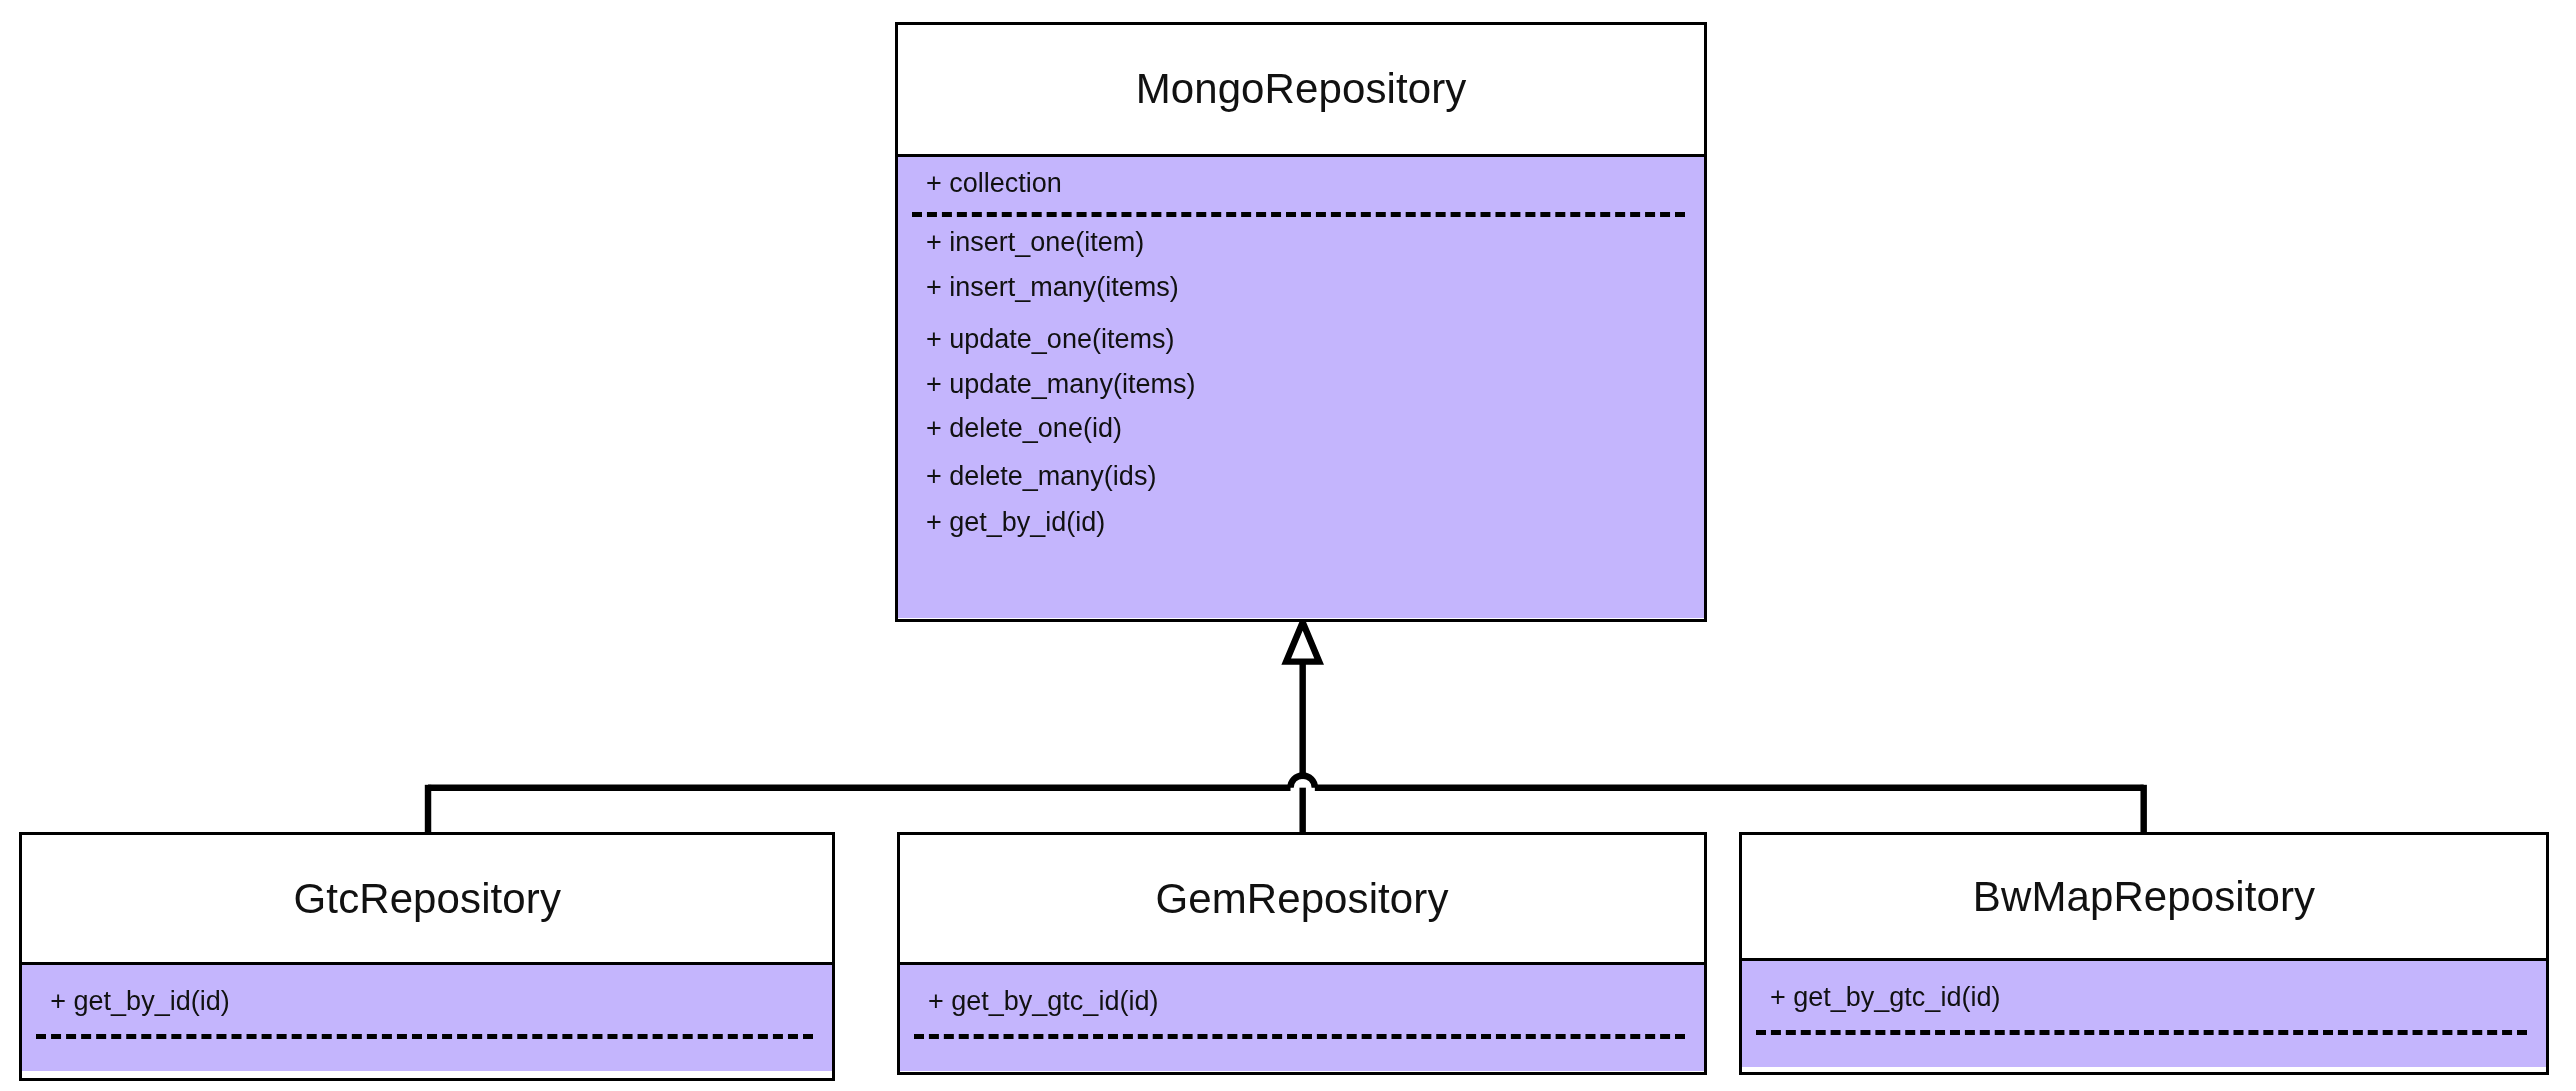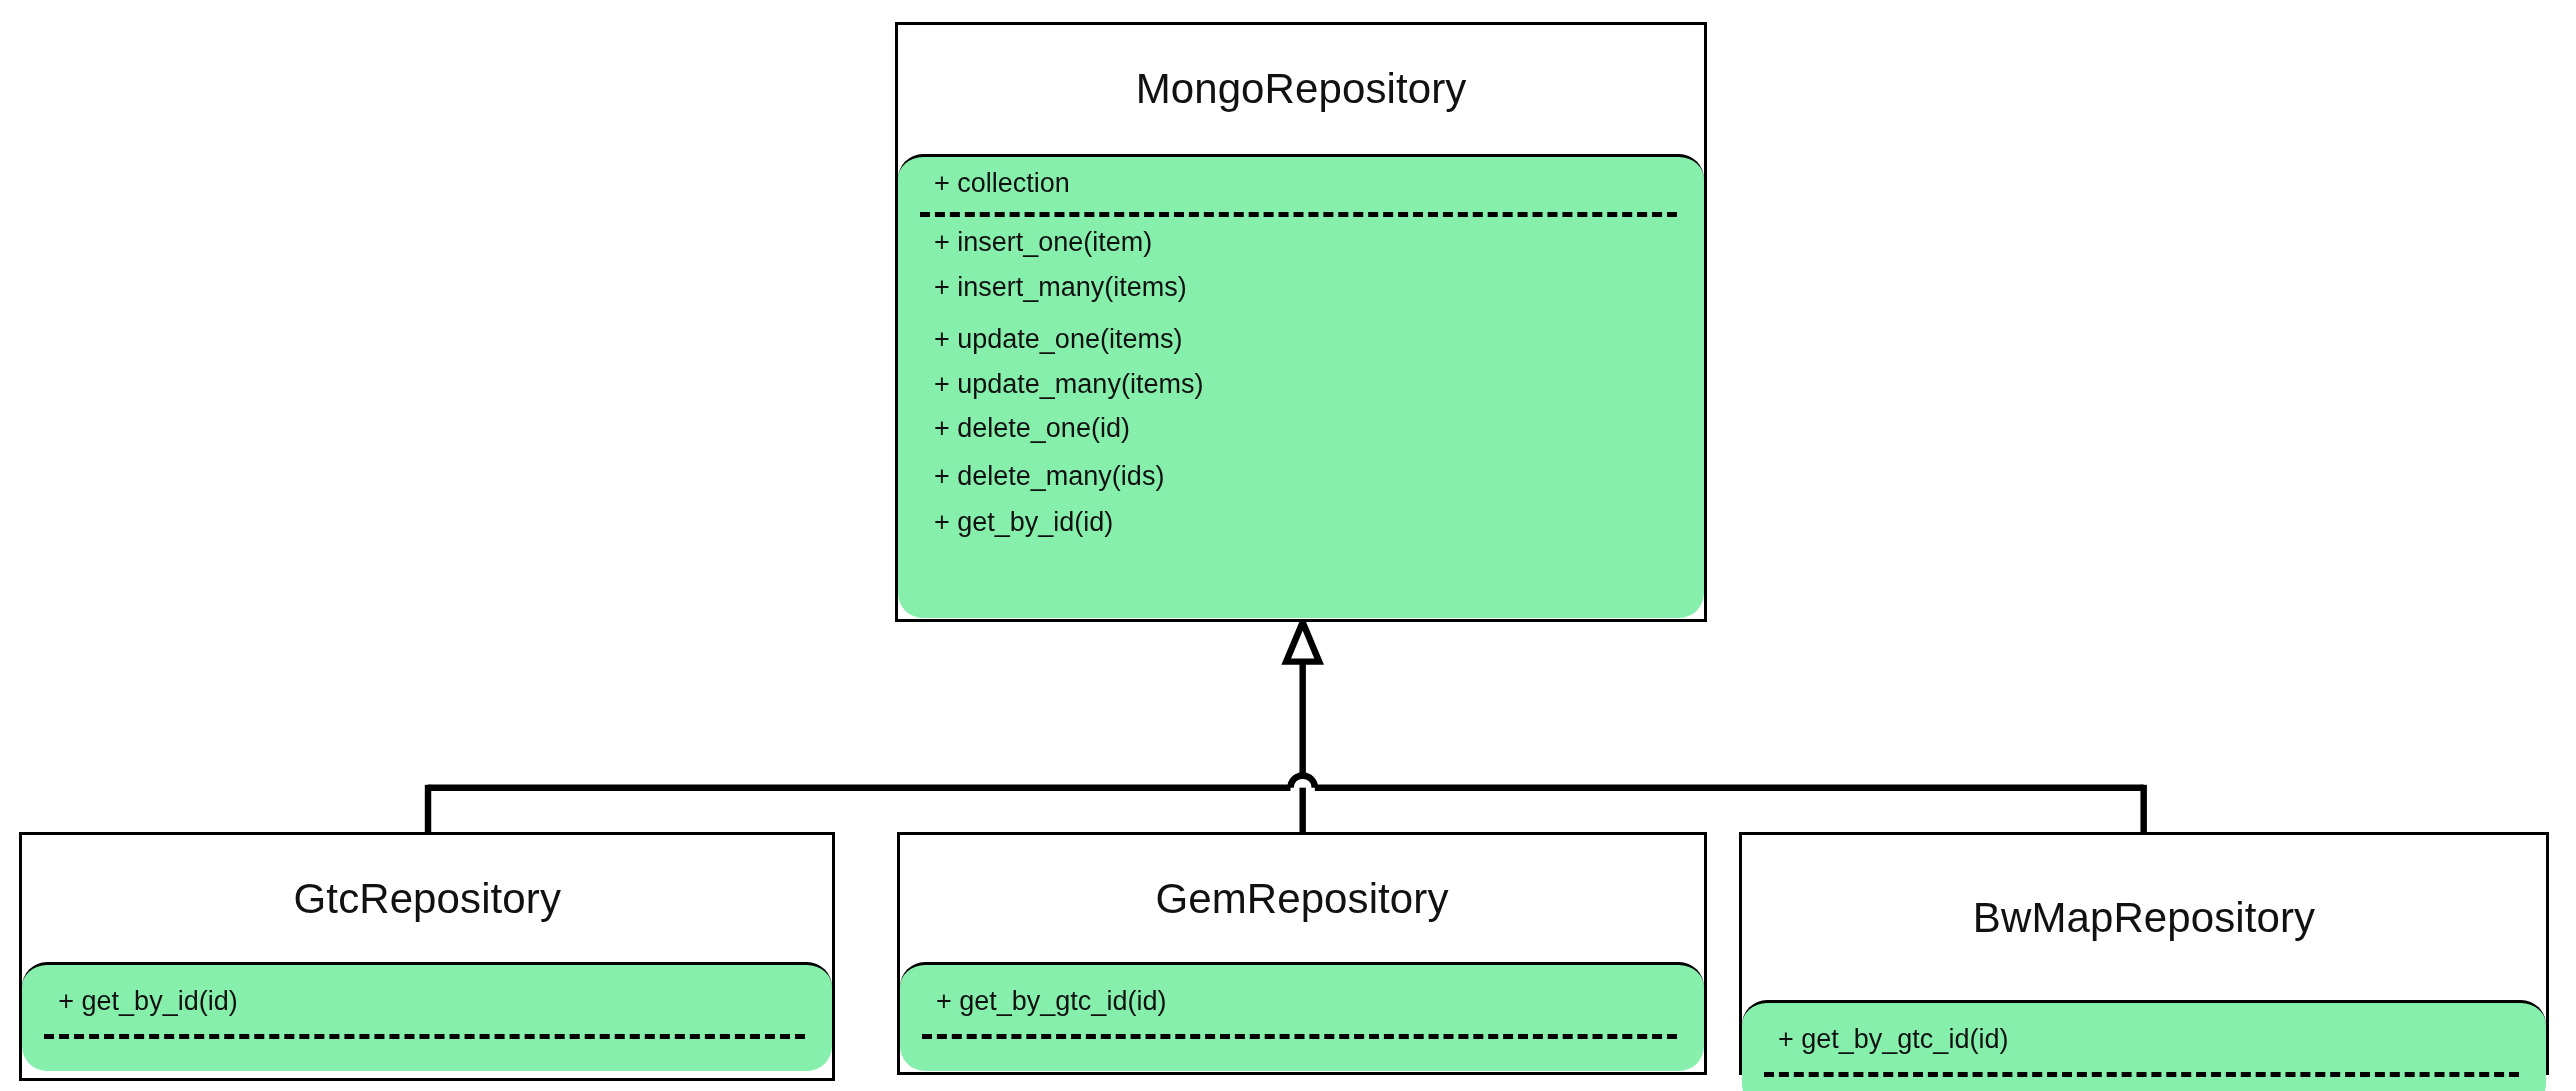--- a/index.html
+++ b/index.html
@@ -47,26 +47,25 @@
   }
   .uml-class-name {
     font-size: 42px;
     color: #111111;
     line-height: 1;
     letter-spacing: 0.1px;
     white-space: nowrap;
   }
   .uml-members-compartment {
     box-sizing: border-box;
-    background: #86efac;
+    background: #c4b5fd;
     border-top: 3.6px solid #000000;
     width: 100%;
-    padding: 16px;
+    padding: 8px;
     position: relative;
-    border-radius: 25px;
   }
   .uml-member {
     font-size: 27px;
     color: #111111;
     line-height: 1;
     white-space: nowrap;
     padding-left: 20px;
   }
   .uml-sep {
     height: 0;
@@ -130,21 +129,21 @@
     <div class="uml-name-compartment" style="height:127px;">
       <span class="uml-class-name">GemRepository</span>
     </div>
     <div class="uml-members-compartment" style="height:109px; padding-top:23px;">
       <div class="uml-member" style="margin-bottom:18.6px;">+ get_by_gtc_id(id)</div>
       <div class="uml-sep"></div>
     </div>
   </div>
 
   <div class="uml-class" style="left:1739px; top:832px; width:810px; height:243px;">
-    <div class="uml-name-compartment" style="height:165px;">
+    <div class="uml-name-compartment" style="height:123px;">
       <span class="uml-class-name">BwMapRepository</span>
     </div>
     <div class="uml-members-compartment" style="height:109px; padding-top:23px;">
       <div class="uml-member" style="margin-bottom:18.6px;">+ get_by_gtc_id(id)</div>
       <div class="uml-sep"></div>
     </div>
   </div>
 
 </div>
 

